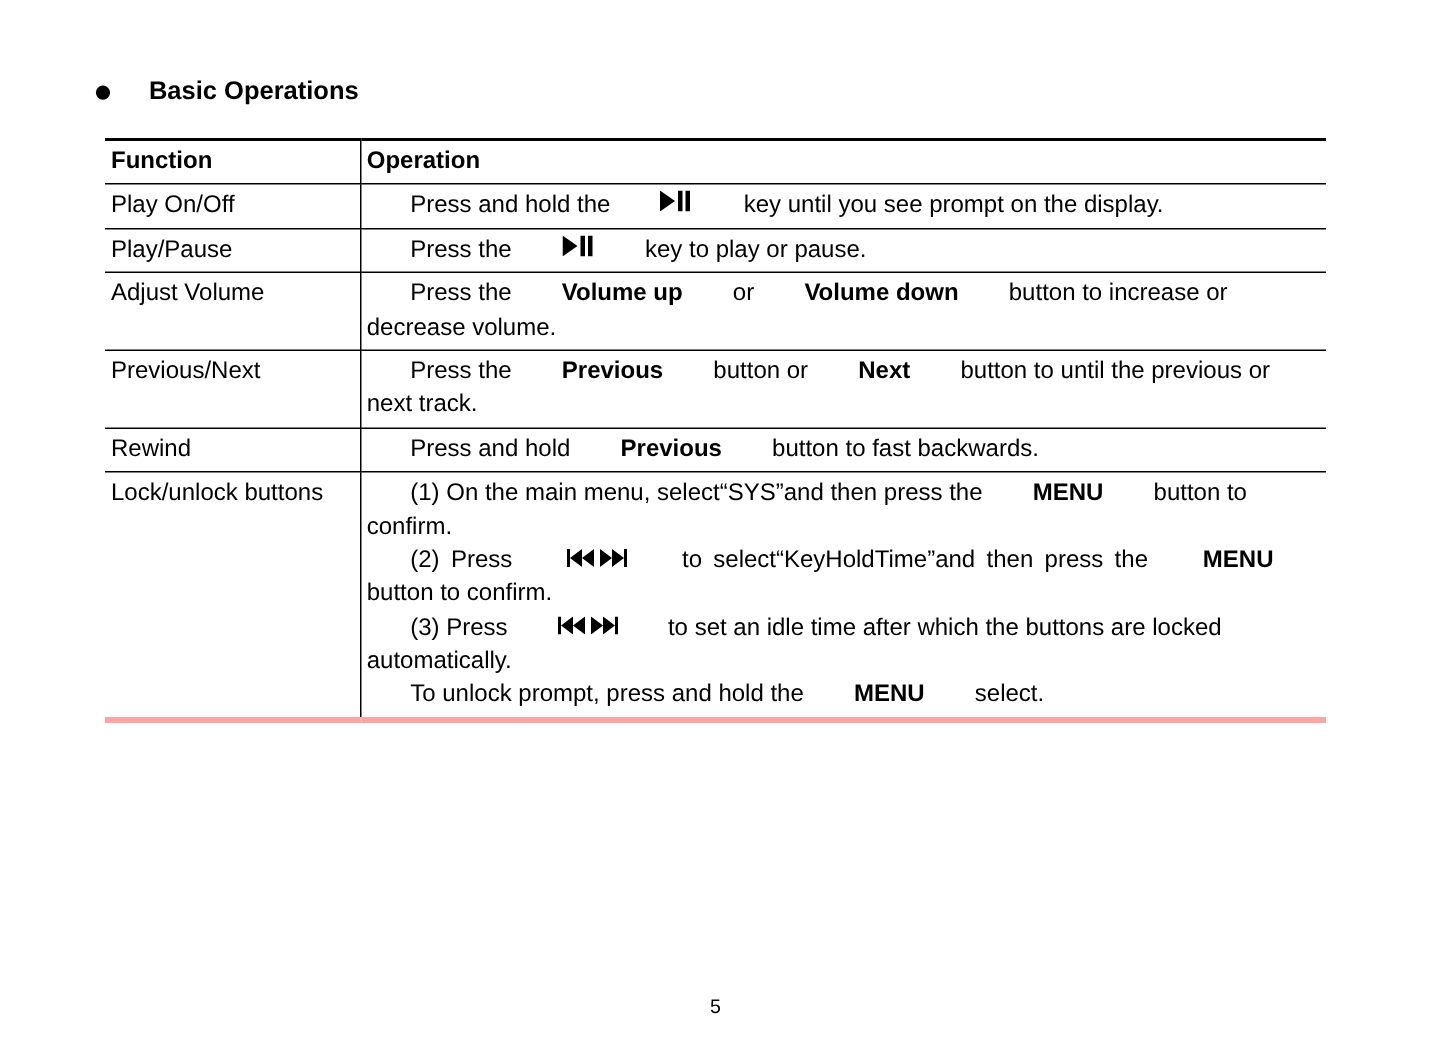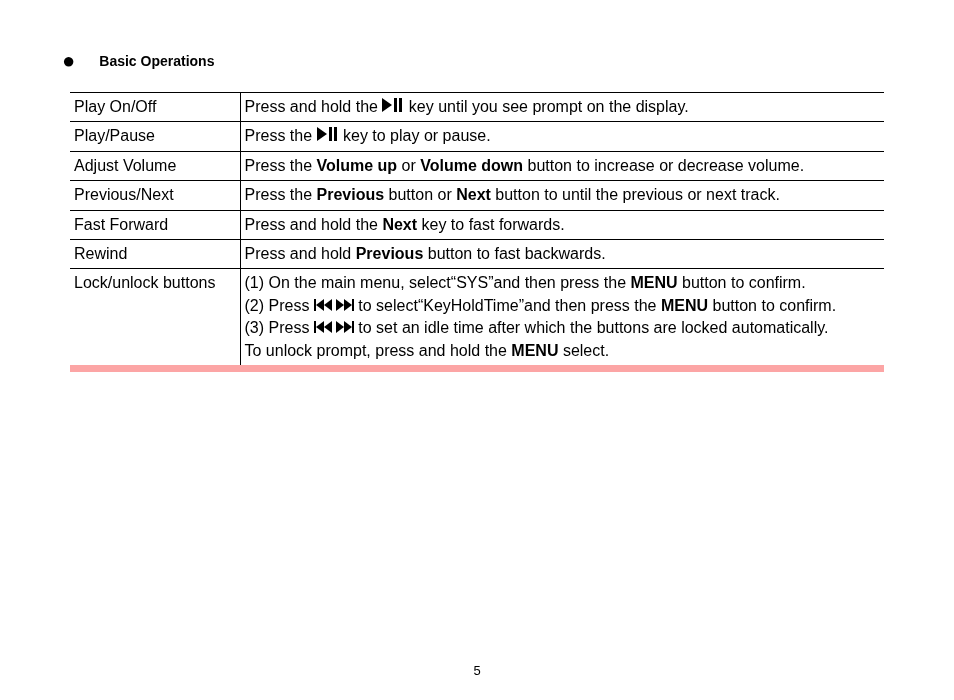--- a/index.html
+++ b/index.html
@@ -22,21 +22,21 @@
     margin-bottom: 20px;
     margin-left: -8px;
   }
   .bullet {
     font-size: 22px;
     line-height: 1;
     margin-right: 24px;
   }
   .heading-text {
     font-weight: bold;
-    font-size: 14px;
+    font-size: 17px;
   }
   table.ops {
     border-collapse: collapse;
     width: 100%;
     table-layout: fixed;
   }
   table.ops col.func { width: 170px; }
   table.ops th, table.ops td {
     text-align: left;
     vertical-align: top;
@@ -49,55 +49,59 @@
     border-right: none;
   }
   table.ops th {
     font-weight: bold;
     border-top: 2px solid #000;
   }
   table.ops td.func, table.ops th.func {
     border-right: 1px solid #000;
   }
   table.ops tr.lastrow td {
-    border-bottom: 7px solid #fca5a5;
+    border-bottom: 4px solid #fca5a5;
   }
   .b { font-weight: bold; }
   .icon-inline {
     display: inline-block;
     vertical-align: -2px;
   }
   .page-number {
     position: absolute;
     bottom: 22px;
     left: 0;
     width: 100%;
     text-align: center;
     font-size: 13px;
   }
   svg.play-pause { width: 22px; height: 14px; }
   svg.prev-next { width: 40px; height: 12px; }
-  .op-cell span { vertical-align: baseline; }
+  .op-cell span { vertical-align: baseline; margin-left: 29px; }
 </style>
 </head>
 <body>
 
 <div class="page">
 
   <div class="section-heading">
     <span class="bullet">●</span>
     <span class="heading-text">Basic Operations</span>
   </div>
 
   <table class="ops">
     <colgroup>
         <col class="func">
         <col>
       </colgroup>
     <tbody>
+        <tr>
+      <th class="func">Function</th>
+      <th>Operation</th>
+    </tr>
 
     <tr>
       <td class="func">Play On/Off</td>
       <td class="op-cell">
         <span>Press and hold the </span>
         <span class="icon-inline">
           <svg class="play-pause" viewBox="0 0 22 14">
                 <polygon points="0,0 10,7 0,14" fill="#000"></polygon>
                 <rect x="12" y="0" width="3" height="14" fill="#000"></rect>
                 <rect x="17" y="0" width="3" height="14" fill="#000"></rect>
@@ -129,26 +133,20 @@
       </td>
     </tr>
 
     <tr>
       <td class="func">Previous/Next</td>
       <td class="op-cell">
         <span>Press the </span><span class="b">Previous</span><span> button or </span><span class="b">Next</span><span> button to until the previous or next track.</span>
       </td>
     </tr>
 
-    <tr>
-      <td class="func">Fast Forward</td>
-      <td class="op-cell">
-        <span>Press and hold the </span><span class="b">Next</span><span> key to fast forwards.</span>
-      </td>
-    </tr>
 
     <tr>
       <td class="func">Rewind</td>
       <td class="op-cell">
         <span>Press and hold </span><span class="b">Previous</span><span> button to fast backwards.</span>
       </td>
     </tr>
 
     <tr class="lastrow">
       <td class="func">Lock/unlock buttons</td>

